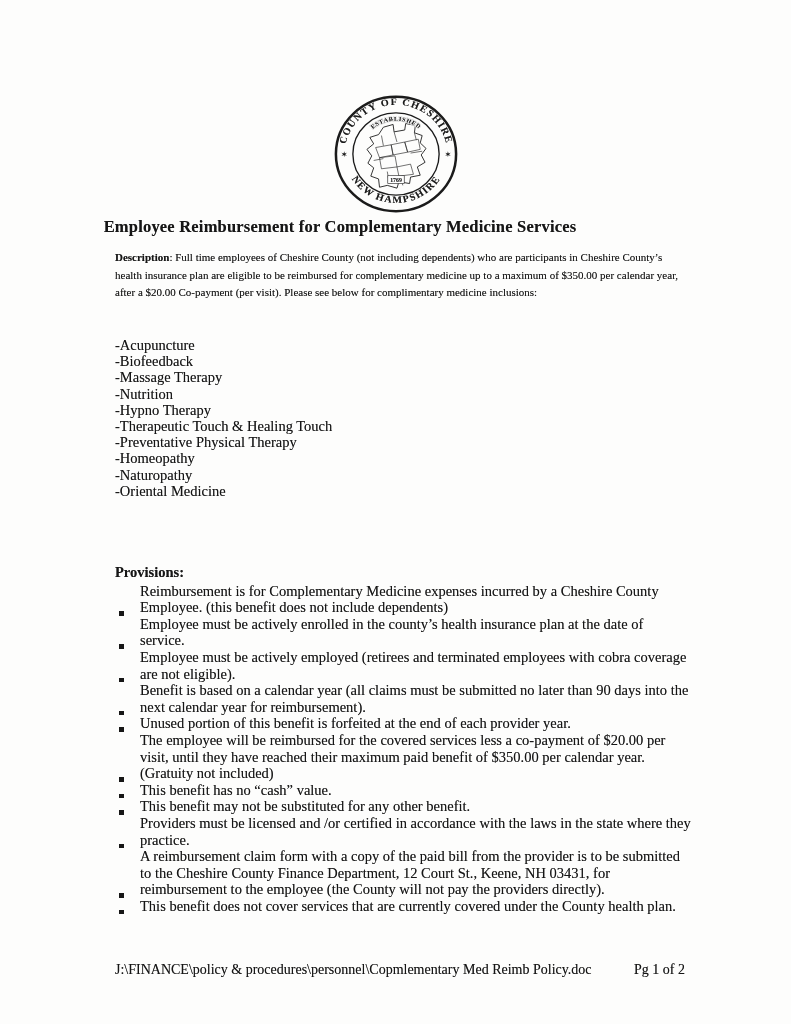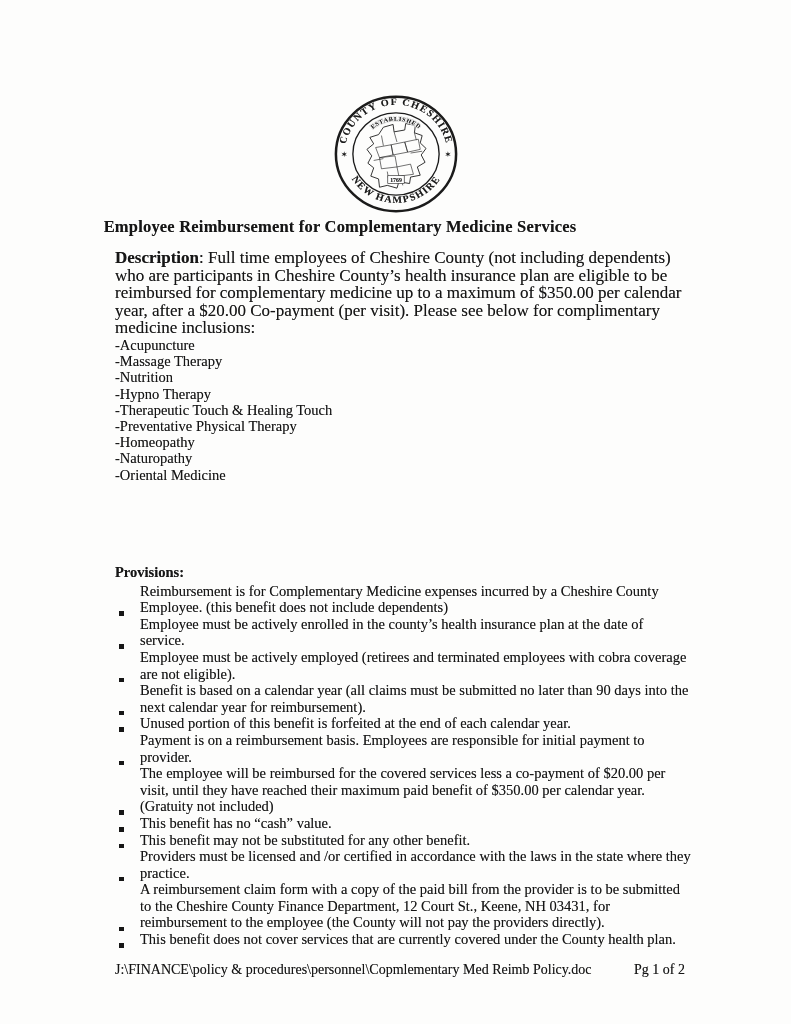--- a/index.html
+++ b/index.html
@@ -25,21 +25,21 @@
   .seal-star { font-size:8.5px; fill:#1b1b1b; }
 
   .page-title {
     position:absolute; top:217px; left:0; width:680px;
     text-align:center;
     font-size:16.5px; font-weight:700; letter-spacing:0.2px;
   }
 
   .description {
     position:absolute; top:249px; left:115px; width:570px;
-    font-size:17px; line-height:17.6px;
+    font-size:11px; line-height:17.6px;
     margin:0;
   }
   .description .label { font-weight:700; }
 
   .inclusions {
     position:absolute; top:337px; left:115px; width:400px;
     font-size:14.5px; line-height:16.2px;
   }
 
   .provisions {
@@ -107,20 +107,21 @@
       <text class="seal-year-text" x="65" y="94.8" text-anchor="middle">1769</text>
     </svg>
   </div>
 
   <div class="page-title">Employee Reimbursement for Complementary Medicine Services</div>
 
   <p class="description"><span class="label">Description</span><span>: Full time employees of Cheshire County (not including dependents) who are participants in Cheshire County’s health insurance plan are eligible to be reimbursed for complementary medicine up to a maximum of $350.00 per calendar year, after a $20.00 Co-payment (per visit). Please see below for complimentary medicine inclusions:</span></p>
 
   <div class="inclusions">
     <div>-Acupuncture</div>
+    <div>-Biofeedback</div>
     <div>-Massage Therapy</div>
     <div>-Nutrition</div>
     <div>-Hypno Therapy</div>
     <div>-Therapeutic Touch &amp; Healing Touch</div>
     <div>-Preventative Physical Therapy</div>
     <div>-Homeopathy</div>
     <div>-Naturopathy</div>
     <div>-Oriental Medicine</div>
   </div>
 
@@ -138,25 +139,21 @@
     <div class="bullet-row">
       <span class="bullet-sq"></span>
       <span class="bullet-text">Employee must be actively employed (retirees and terminated employees with cobra coverage are not eligible).</span>
     </div>
     <div class="bullet-row">
       <span class="bullet-sq"></span>
       <span class="bullet-text">Benefit is based on a calendar year (all claims must be submitted no later than 90 days into the next calendar year for reimbursement).</span>
     </div>
     <div class="bullet-row">
       <span class="bullet-sq"></span>
-      <span class="bullet-text">Unused portion of this benefit is forfeited at the end of each calendar year.</span>
-    </div>
-    <div class="bullet-row">
-      <span class="bullet-sq"></span>
-      <span class="bullet-text">Payment is on a reimbursement basis.  Employees are responsible for initial payment to provider.</span>
+      <span class="bullet-text">Unused portion of this benefit is forfeited at the end of each provider year.</span>
     </div>
     <div class="bullet-row">
       <span class="bullet-sq"></span>
       <span class="bullet-text">The employee will be reimbursed for the covered services less a co-payment of $20.00 per visit, until they have reached their maximum paid benefit of $350.00 per calendar year. (Gratuity not included)</span>
     </div>
     <div class="bullet-row">
       <span class="bullet-sq"></span>
       <span class="bullet-text">This benefit has no “cash” value.</span>
     </div>
     <div class="bullet-row">

